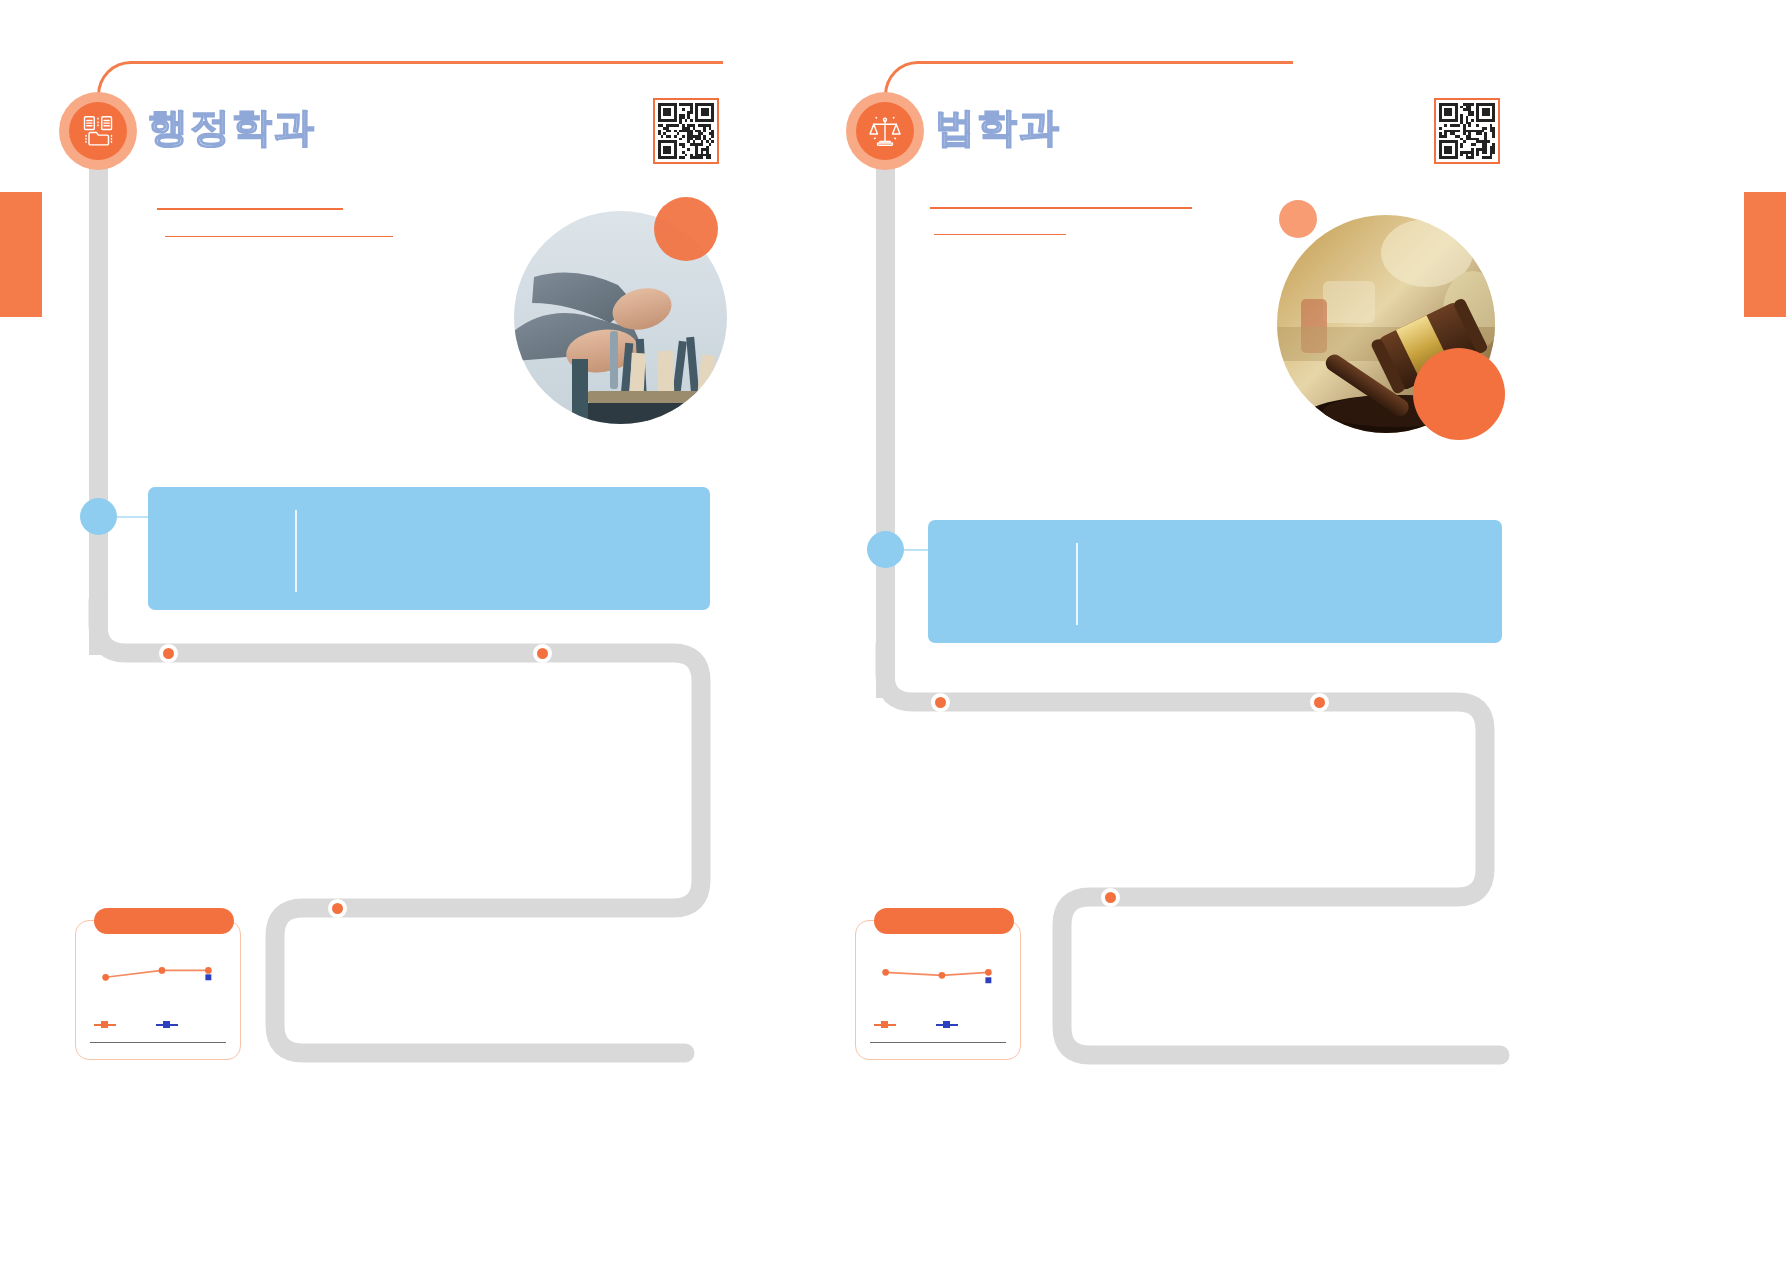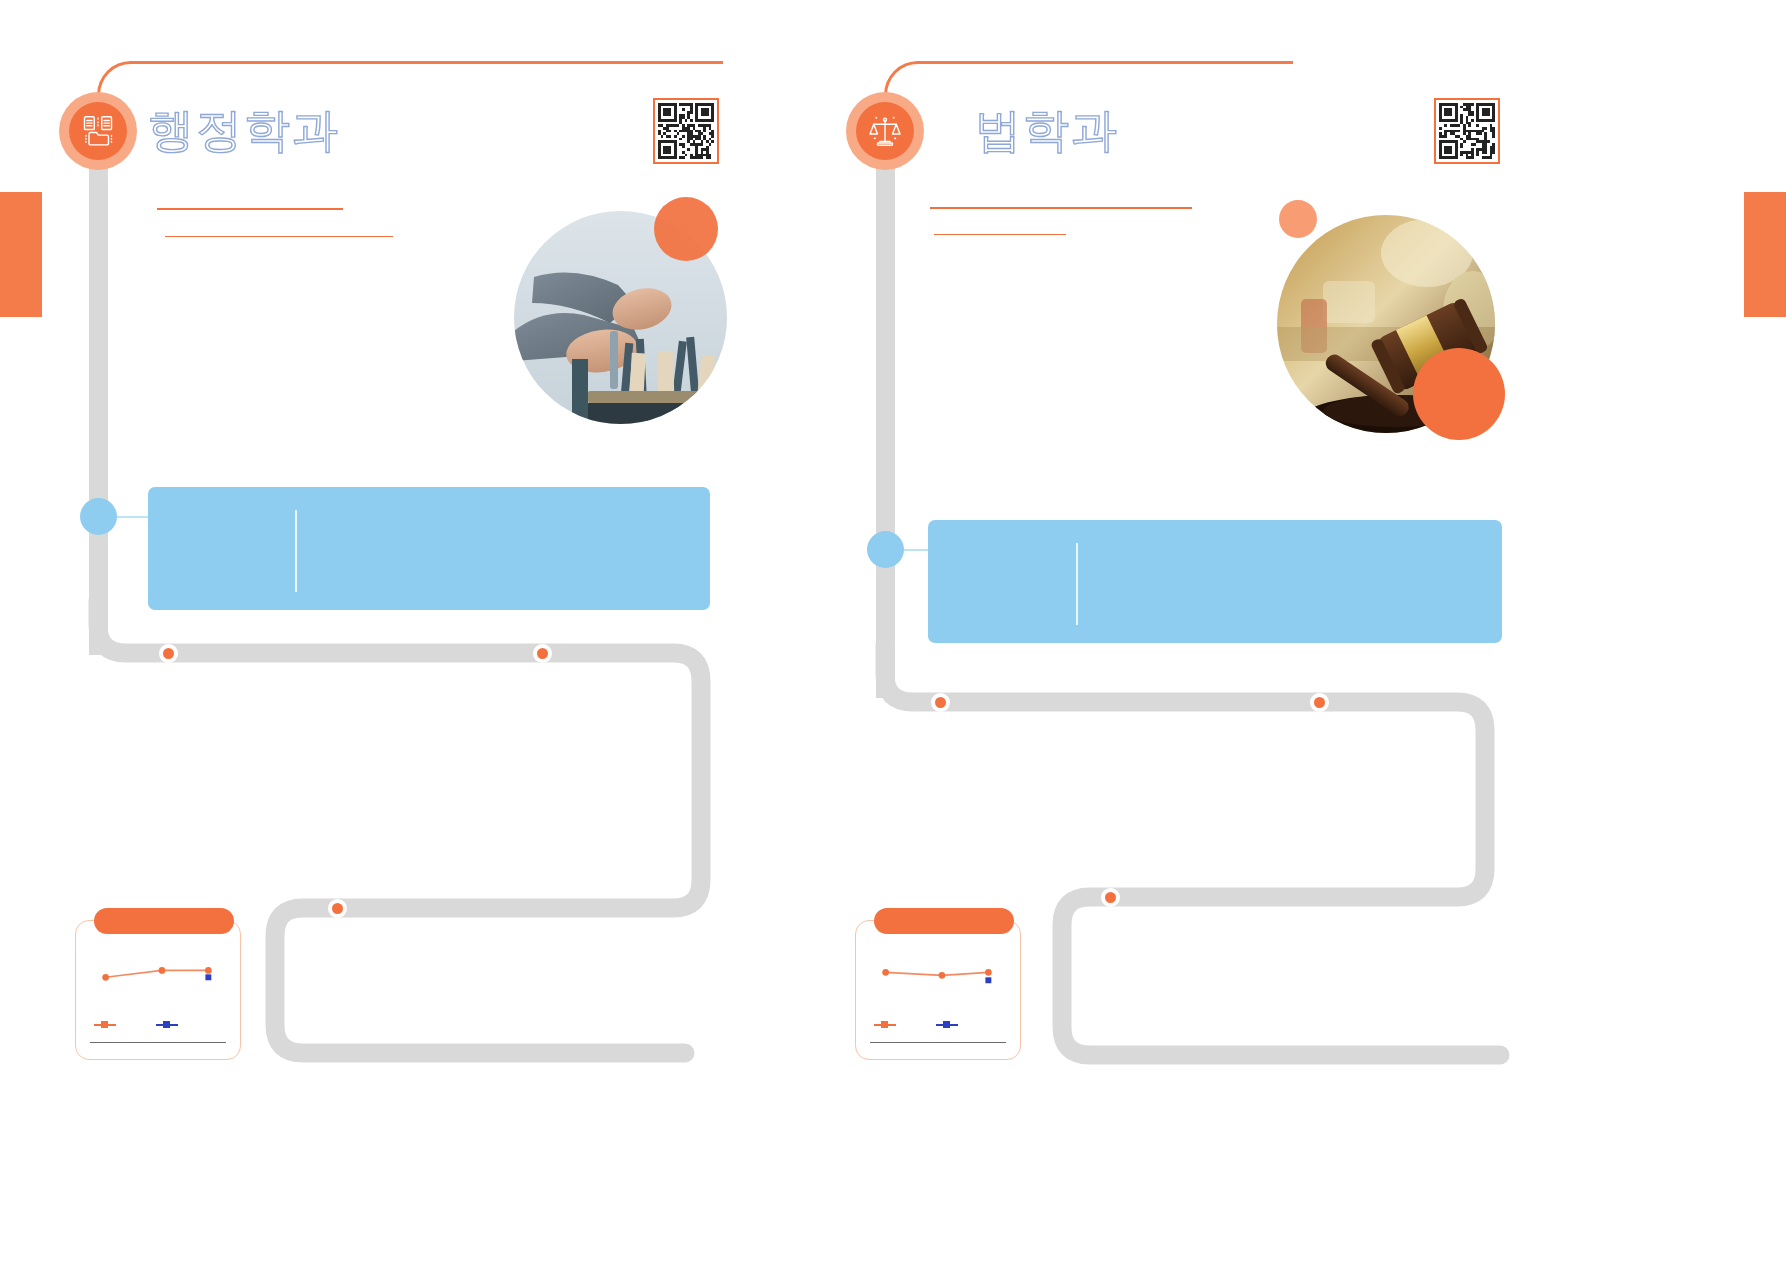--- a/index.html
+++ b/index.html
@@ -47,22 +47,22 @@
   .badge-inner {
     width: 58px; height: 58px; border-radius: 50%;
     background: #F2713F;
     display: flex; align-items: center; justify-content: center;
   }
   .badge-inner svg { width: 36px; height: 36px; }
 
   
   .dept-title {
     position: absolute;
-    font-size: 46px;
-    font-weight: normal;
+    font-size: 40px;
+    font-weight: bold;
     letter-spacing: 2px;
     color: transparent;
     -webkit-text-stroke: 1.4px #8FA8D8;
     white-space: nowrap;
   }
 
   
   .qr-box {
     position: absolute;
     width: 66px; height: 66px;
@@ -744,21 +744,21 @@
           <g stroke-dasharray="1 2.5">
             <line x1="12" y1="6" x2="14" y2="8"></line>
             <line x1="36" y1="6" x2="34" y2="8"></line>
             <line x1="10" y1="34" x2="13" y2="33"></line>
             <line x1="38" y1="34" x2="35" y2="33"></line>
           </g>
         </svg>
       </div>
     </div>
 
-    <div class="dept-title" style="left:135px; top:100px;margin-left:40px;">법학과</div>
+    <div class="dept-title" style="left:135px; top:100px;">법학과</div>
 
     <div class="qr-box" style="left:634px; top:98px;">
       <div class="qr-grid">
           <i class="on"></i>
           <i class="on"></i>
           <i class="on"></i>
           <i class="on"></i>
           <i class="on"></i>
           <i class="on"></i>
           <i class="on"></i>

